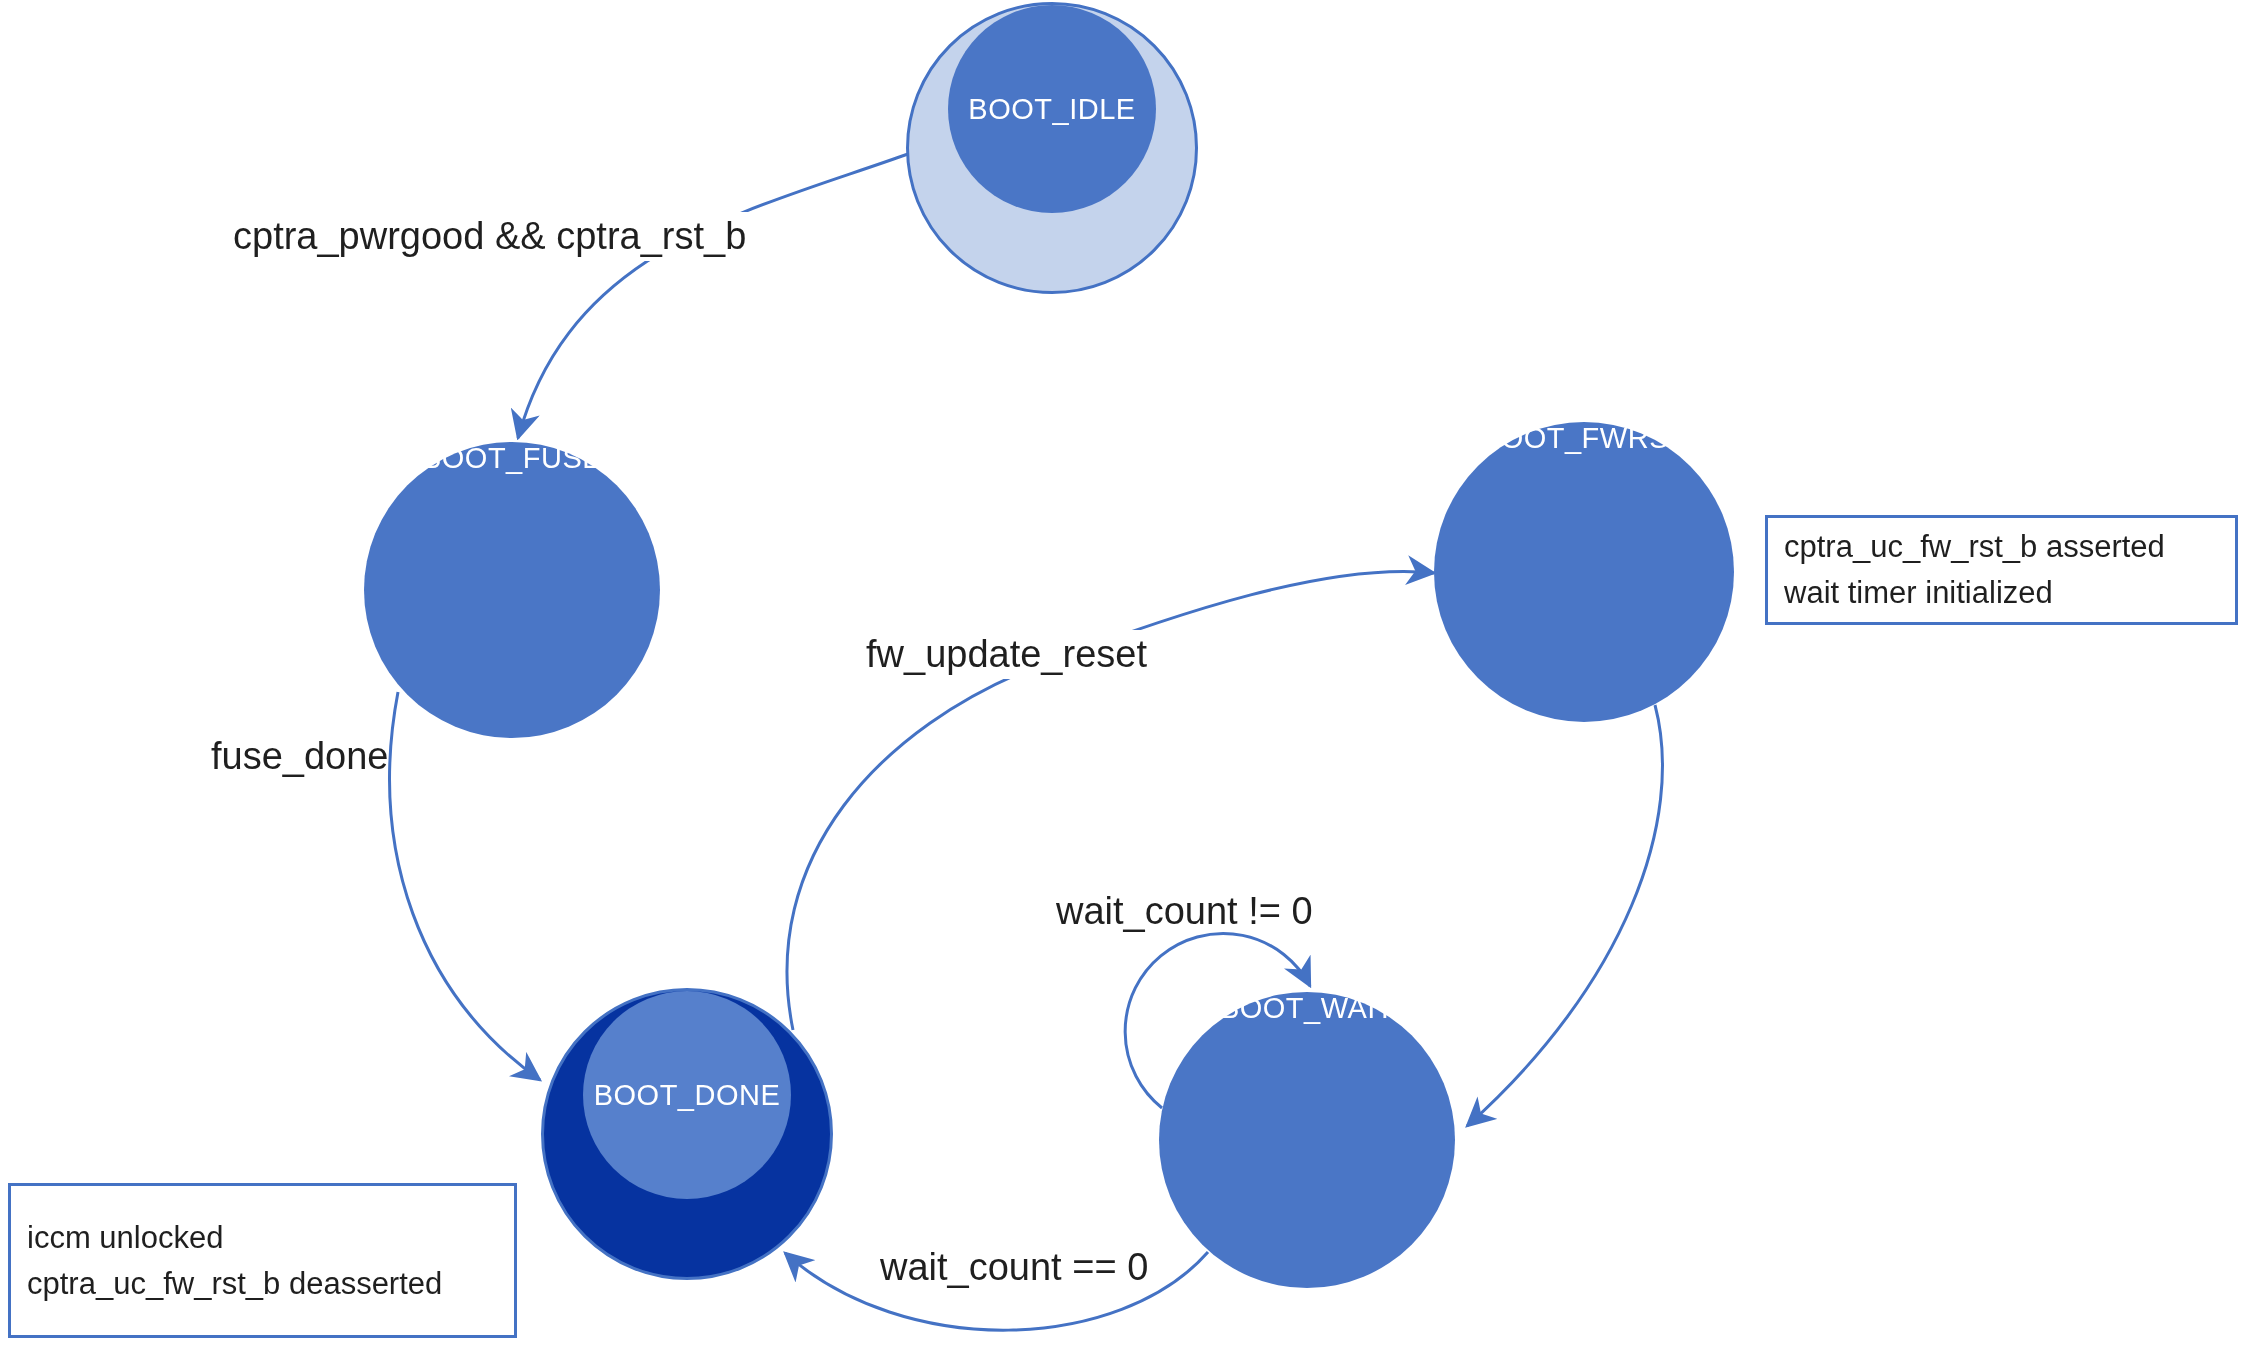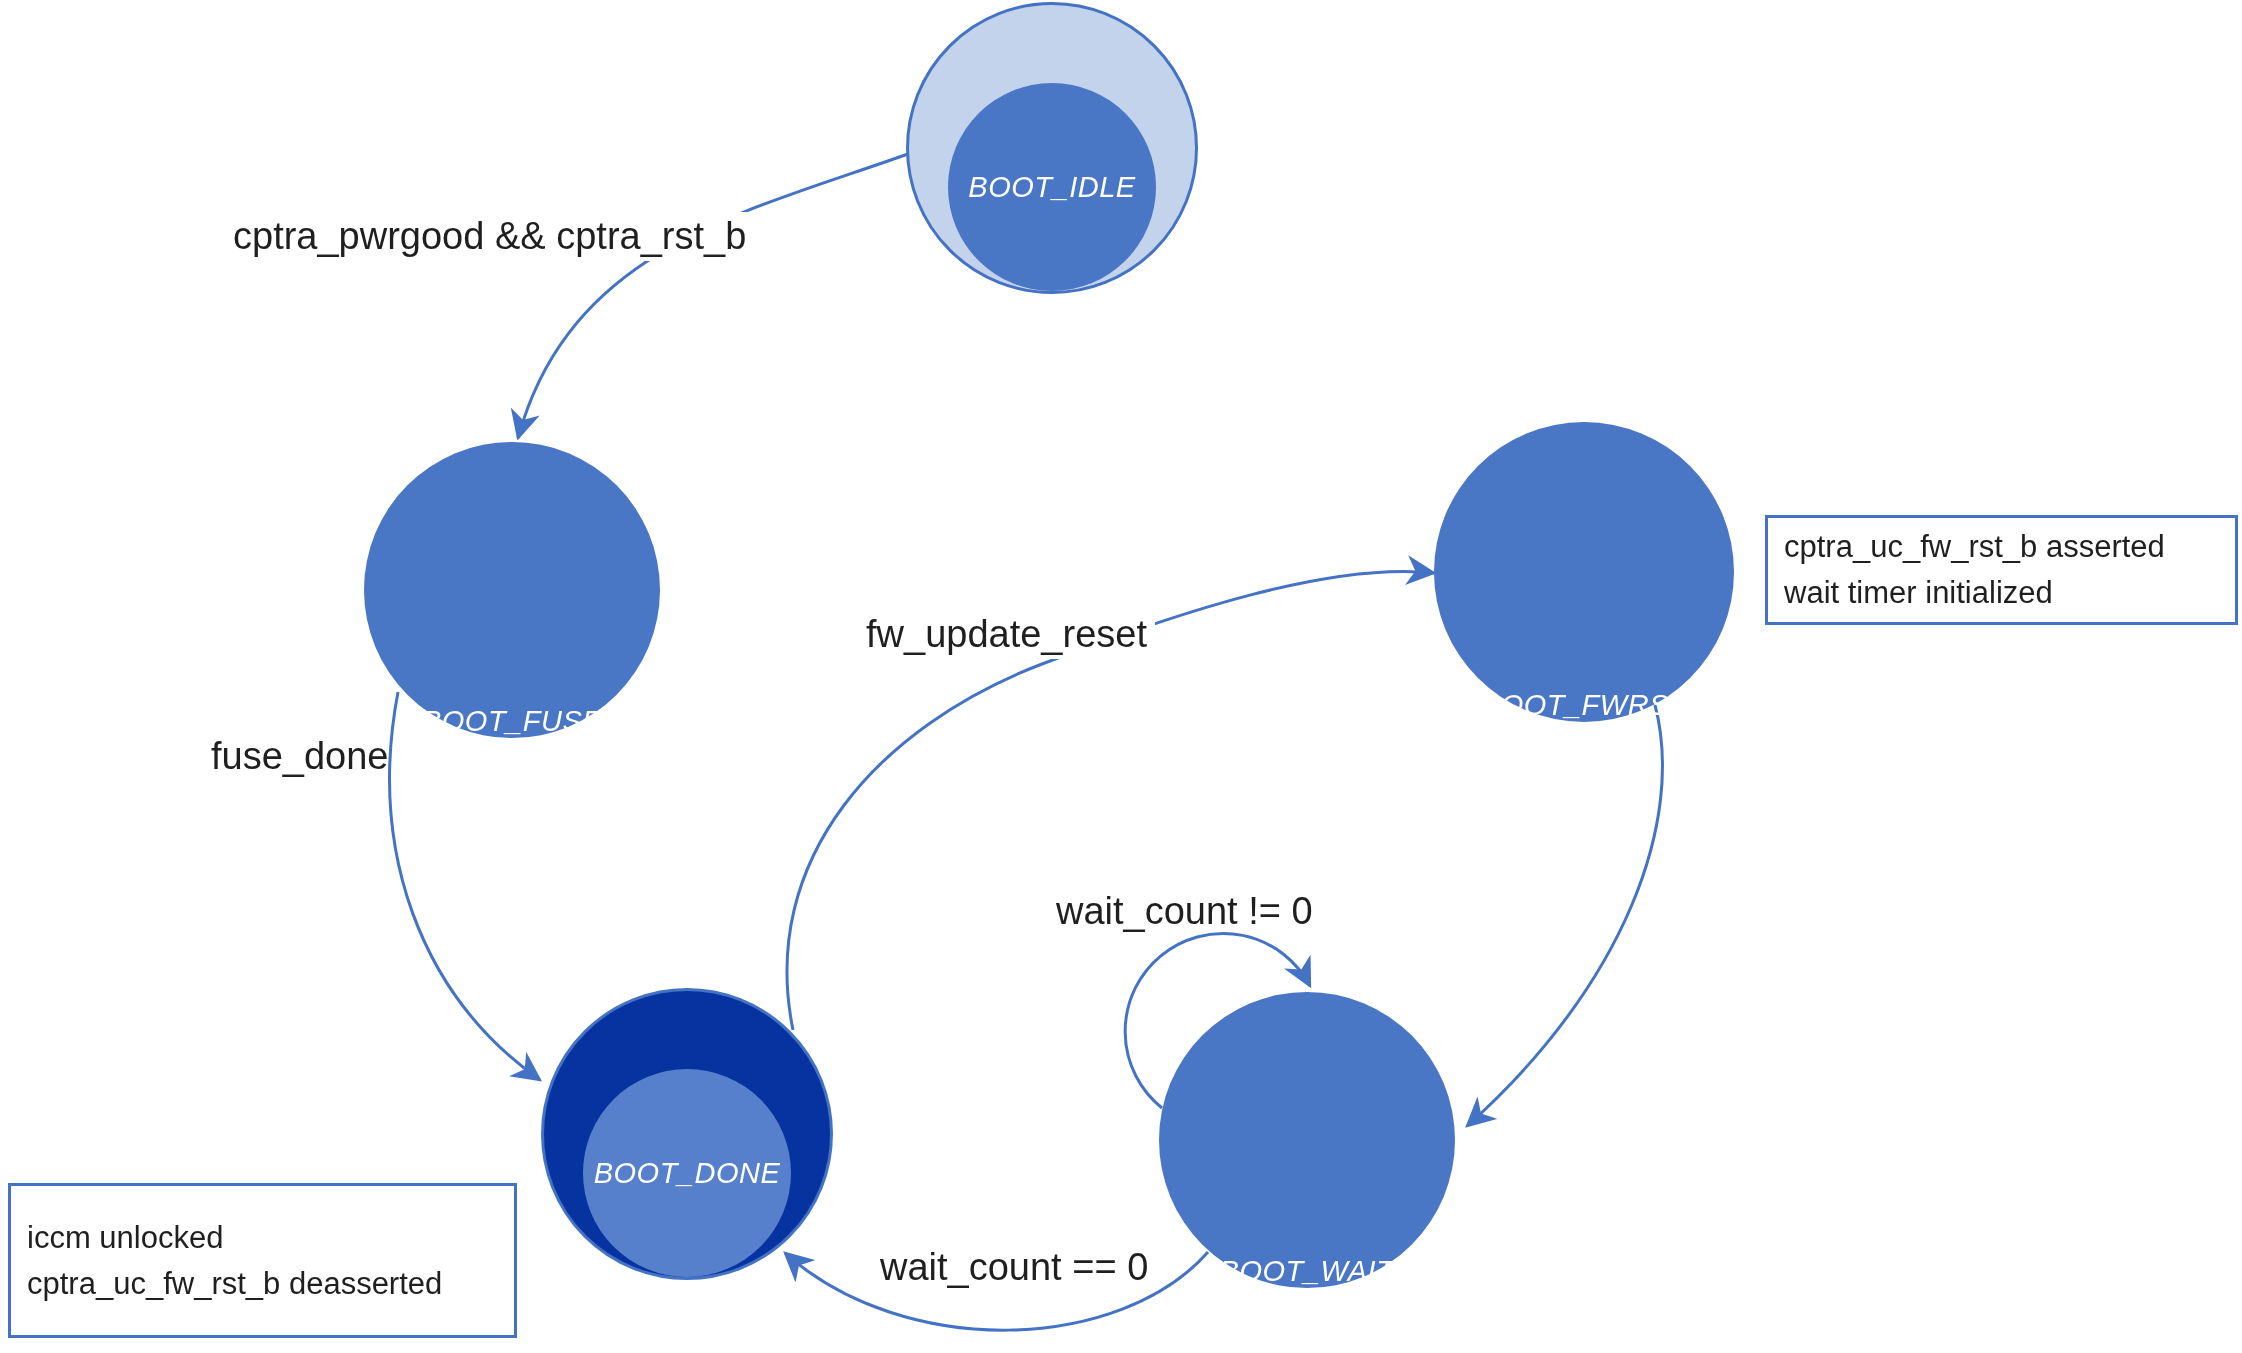--- a/index.html
+++ b/index.html
@@ -31,24 +31,23 @@
     stroke: var(--accent);
     stroke-width: 3;
     fill: none;
   }
   .arrowhead { fill: var(--accent); }
 
   .state {
     position: absolute;
     border-radius: 50%;
     display: flex;
-    align-items: flex-end;
+    align-items: flex-start;
     justify-content: center;
     z-index: 2;
-    font-style: italic;
   }
   .state .core {
     border-radius: 50%;
     display: flex;
     align-items: center;
     justify-content: center;
   }
   .state-label {
     color: var(--state-label-color);
     font-size: 29px;
@@ -138,21 +137,21 @@
   </div>
 
   <div class="state simple" id="state-wait" style="left:1159px; top:992px; width:296px; height:296px;">
     <span class="state-label">BOOT_WAIT</span>
   </div>
 
   <div class="edge-label masked" style="left:225px; top:212px;">cptra_pwrgood &amp;&amp; cptra_rst_b</div>
 
   <div class="edge-label" style="left:203px; top:706px;margin-top:26px;">fuse_done</div>
 
-  <div class="edge-label masked" style="left:858px; top:610px;">fw_update_reset</div>
+  <div class="edge-label masked" style="left:858px; top:630px;">fw_update_reset</div>
 
   <div class="edge-label" style="left:1048px; top:848px;margin-top:39px;">wait_count != 0</div>
 
   <div class="edge-label" style="left:872px; top:1243px;">wait_count == 0</div>
 
   <div class="note" style="left:1765px; top:515px; width:473px; height:110px;">
     <div class="note-line">cptra_uc_fw_rst_b asserted</div>
     <div class="note-line">wait timer initialized</div>
   </div>
 

